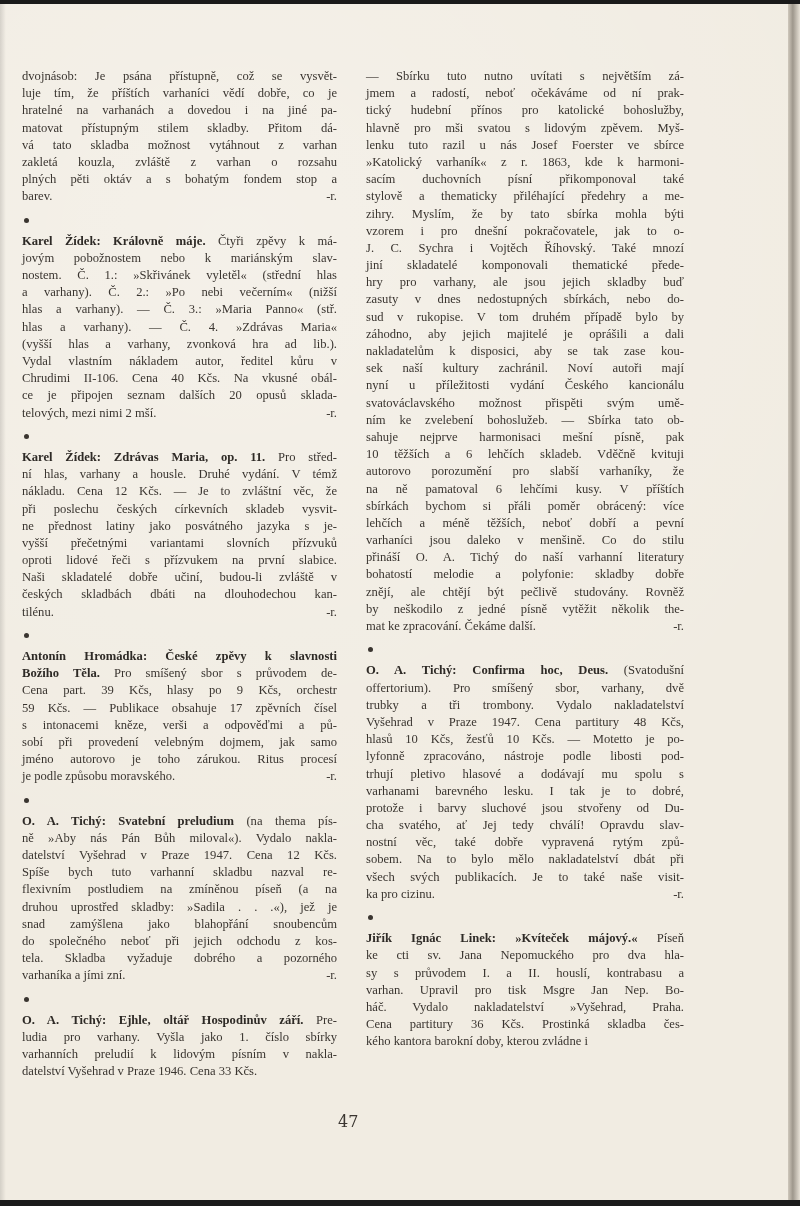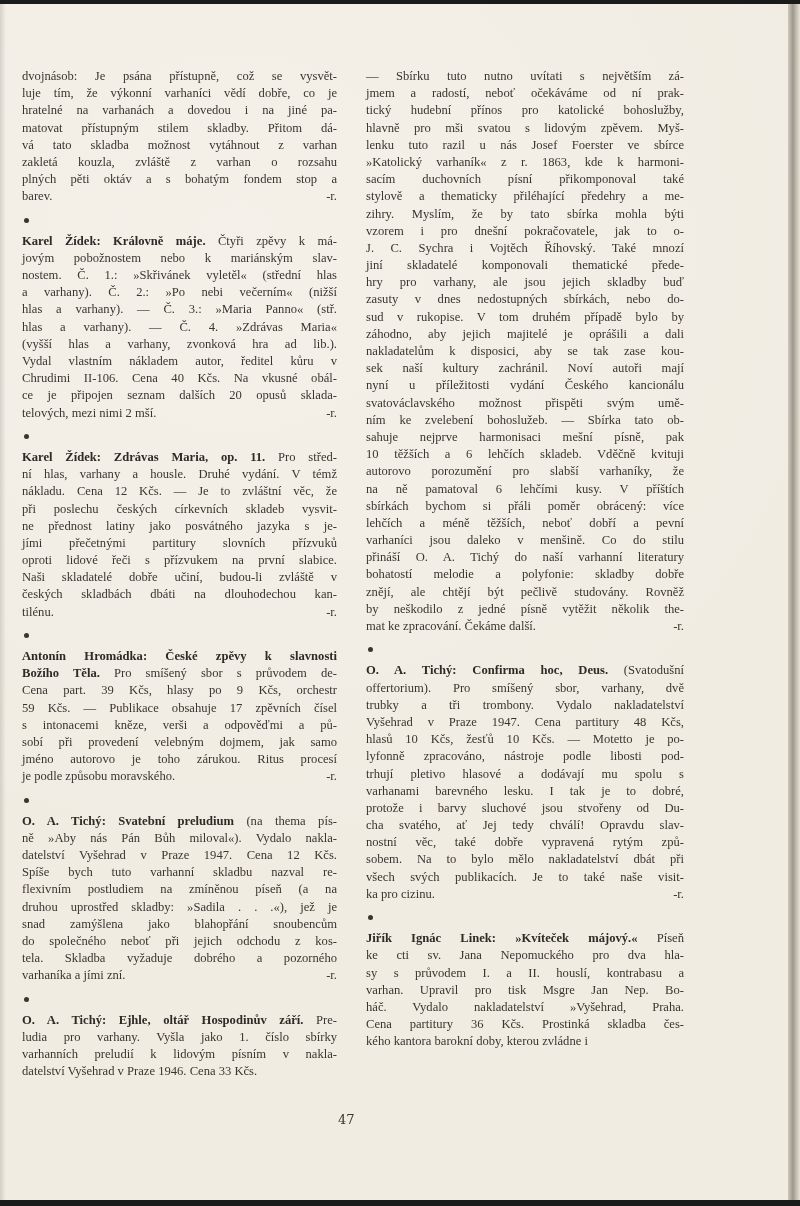--- a/index.html
+++ b/index.html
@@ -35,34 +35,34 @@
   .bullet {
     display: block; height: 17.2px; margin: 4px 0 6px 2px;
   }
   .bullet span {
     display: inline-block; width: 5px; height: 5px; border-radius: 50%;
     background: #3a3530; margin-top: 6px;
   }
   .entry { margin-bottom: 4px; font-family: Liberation Serif, serif; }
   .page-number {
     position: absolute; left: 338px; top: 1112px;
-    font-size: 13px; color: #3a3530;
+    font-size: 16px; color: #3a3530;
   }
 </style>
 </head>
 <body>
 
 <div class="page"></div>
 <div class="page-left-shadow"></div>
 <div class="page-right-edge"></div>
 
 <div class="col col-left" id="left-col">
     <div class="entry">
       <span class="line"><span>dvojnásob: Je psána přístupně, což se vysvět-</span></span>
-      <span class="line"><span>luje tím, že výkonní varhaníci vědí dobře, co je</span></span>
+      <span class="line"><span>luje tím, že příštích varhaníci vědí dobře, co je</span></span>
       <span class="line"><span>hratelné na varhanách a dovedou i na jiné pa-</span></span>
       <span class="line"><span>matovat přístupným stilem skladby. Přitom dá-</span></span>
       <span class="line"><span>vá tato skladba možnost vytáhnout z varhan</span></span>
       <span class="line"><span>zakletá kouzla, zvláště z varhan o rozsahu</span></span>
       <span class="line"><span>plných pěti oktáv a s bohatým fondem stop a</span></span>
       <span class="line last"><span>barev.</span><span class="sig">-r.</span></span>
     </div>
     <div class="bullet"><span></span></div>
     <div class="entry">
       <span class="line"><span class="b">Karel Žídek: Královně máje.</span><span> Čtyři zpěvy k má-</span></span>
@@ -77,21 +77,21 @@
       <span class="line"><span>ce je připojen seznam dalších 20 opusů sklada-</span></span>
       <span class="line last"><span>telových, mezi nimi 2 mší.</span><span class="sig">-r.</span></span>
     </div>
     <div class="bullet"><span></span></div>
     <div class="entry">
       <span class="line"><span class="b">Karel Žídek: Zdrávas Maria, op. 11.</span><span> Pro střed-</span></span>
       <span class="line"><span>ní hlas, varhany a housle. Druhé vydání. V témž</span></span>
       <span class="line"><span>nákladu. Cena 12 Kčs. — Je to zvláštní věc, že</span></span>
       <span class="line"><span>při poslechu českých církevních skladeb vysvit-</span></span>
       <span class="line"><span>ne přednost latiny jako posvátného jazyka s je-</span></span>
-      <span class="line"><span>jími přečetnými partitury slovních přízvuků</span></span>
+      <span class="line"><span>vyšší přečetnými variantami slovních přízvuků</span></span>
       <span class="line"><span>oproti lidové řeči s přízvukem na první slabice.</span></span>
       <span class="line"><span>Naši skladatelé dobře učiní, budou-li zvláště v</span></span>
       <span class="line"><span>českých skladbách dbáti na dlouhodechou kan-</span></span>
       <span class="line last"><span>tilénu.</span><span class="sig">-r.</span></span>
     </div>
     <div class="bullet"><span></span></div>
     <div class="entry">
       <span class="line"><span class="b">Antonín Hromádka: České zpěvy k slavnosti</span></span>
       <span class="line"><span class="b">Božího Těla.</span><span> Pro smíšený sbor s průvodem de-</span></span>
       <span class="line"><span>Cena part. 39 Kčs, hlasy po 9 Kčs, orchestr</span></span>

